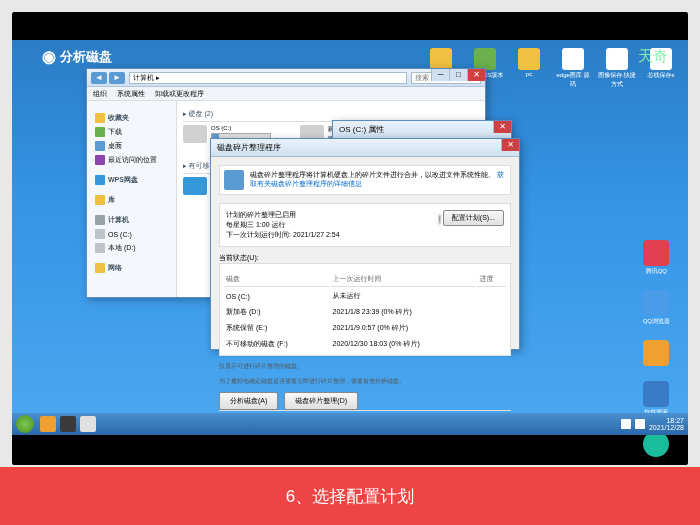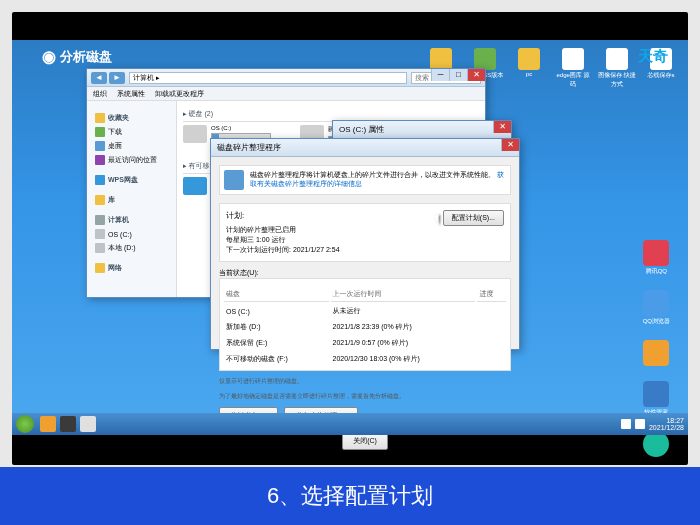--- a/index.html
+++ b/index.html
@@ -1,21 +1,21 @@
 <!DOCTYPE html>
 <html><head>
 <meta charset="utf-8">
 <style>
 *{margin:0;padding:0;box-sizing:border-box;font-family:"Microsoft YaHei",sans-serif}
 body{width:700px;height:525px;background:#e8e8e8;overflow:hidden;position:relative}
 .monitor{position:absolute;top:12px;left:12px;right:12px;bottom:60px;background:#000;border-radius:2px;overflow:hidden}
 .screen{position:absolute;top:28px;left:0;right:0;bottom:30px;background:linear-gradient(180deg,#2b7cc4 0%,#3494e6 40%,#4ba8f0 100%)}
 .logo-overlay{position:absolute;top:35px;left:30px;color:#fff;font-size:13px;font-weight:bold;z-index:100;display:flex;align-items:center;gap:4px}
 .logo-overlay::before{content:"◉";font-size:16px}
-.brand-tr{position:absolute;top:35px;right:20px;color:#0ea5e9;font-size:15px;font-weight:bold;z-index:100}
+.brand-tr{position:absolute;top:35px;right:20px;color:#86efac;font-size:15px;font-weight:normal;z-index:100}
 .taskbar{position:absolute;bottom:0;left:0;right:0;height:22px;background:linear-gradient(180deg,#4a90d0,#2968a8);display:flex;align-items:center;padding:0 4px;z-index:50}
 .start-btn{width:18px;height:18px;background:radial-gradient(circle,#7ec850,#4a9020);border-radius:50%;margin-right:4px}
 .task-item{width:16px;height:16px;margin:0 2px;background:#f0a030;border-radius:2px}
 .task-item.p2{background:#3a3a3a}
 .task-item.p3{background:#e0e0e0}
 .tray{margin-left:auto;display:flex;align-items:center;gap:4px;color:#fff;font-size:7px}
 .tray-icon{width:10px;height:10px;background:#fff;border-radius:1px}
 .desktop-icons{position:absolute;top:8px;right:8px;display:grid;grid-template-columns:repeat(6,38px);gap:8px 6px;z-index:5}
 .d-icon{display:flex;flex-direction:column;align-items:center;color:#fff;font-size:6px;text-align:center}
 .d-icon .ibox{width:22px;height:22px;background:#f0c040;border-radius:3px;margin-bottom:1px}
@@ -56,21 +56,21 @@
 .dlg-section{background:#fff;border:1px solid #ddd;padding:6px;margin-bottom:6px}
 .dlg-section-title{font-size:8px;margin-bottom:4px}
 .cfg-btn{float:right;padding:2px 8px;background:linear-gradient(180deg,#f8f8f8,#e0e0e0);border:1px solid #888;font-size:7px;border-radius:2px}
 .dlg-table{width:100%;font-size:7px;margin-top:4px}
 .dlg-table th{text-align:left;padding:2px;color:#666;font-weight:normal;border-bottom:1px solid #ddd}
 .dlg-table td{padding:2px}
 .dlg-note{font-size:6px;color:#555;margin:6px 0}
 .dlg-btns{display:flex;gap:6px;justify-content:flex-start;margin-top:4px}
 .dlg-btn{padding:3px 10px;background:linear-gradient(180deg,#f8f8f8,#e0e0e0);border:1px solid #888;font-size:7px;border-radius:2px}
 .dlg-footer{text-align:center;padding:6px;border-top:1px solid #ddd}
-.caption{position:absolute;bottom:0;left:0;right:0;height:58px;background:#1d4ed8;color:#fff;display:flex;align-items:center;justify-content:center;font-size:22px}
+.caption{position:absolute;bottom:0;left:0;right:0;height:58px;background:#ef4444;color:#fff;display:flex;align-items:center;justify-content:center;font-size:17px}
 .cursor{position:absolute;width:12px;height:14px;z-index:200;pointer-events:none}
 .cursor::before{content:"";position:absolute;width:0;height:0;border-left:5px solid #fff;border-right:3px solid transparent;border-bottom:10px solid transparent;border-top:0;transform:rotate(-25deg);filter:drop-shadow(1px 1px 1px rgba(0,0,0,0.6))}
 </style>
 </head>
 <body>
 
 <div class="monitor">
   <div class="logo-overlay">
       <span>分析磁盘</span>
     </div>
@@ -239,21 +239,20 @@
             <div class="win-ctrl close">✕</div>
           </div>
       </div>
       <div class="dlg-body">
         <div class="dlg-info">
           <div class="iicon"></div>
           <div class="itext"><span>磁盘碎片整理程序将计算机硬盘上的碎片文件进行合并，以改进文件系统性能。</span> <a>获取有关磁盘碎片整理程序的详细信息</a></div>
         </div>
         <div class="dlg-section">
           <button class="cfg-btn">配置计划(S)...</button>
-          <div class="dlg-section-title">计划:</div>
           <div>计划的碎片整理已启用</div>
           <div>每星期三 1:00 运行</div>
           <div>下一次计划运行时间: 2021/1/27 2:54</div>
         </div>
         <div>当前状态(U):</div>
         <div class="dlg-section" style="padding:2px">
           <table class="dlg-table">
             <tbody>
                 <tr>
                   <th>磁盘</th>

